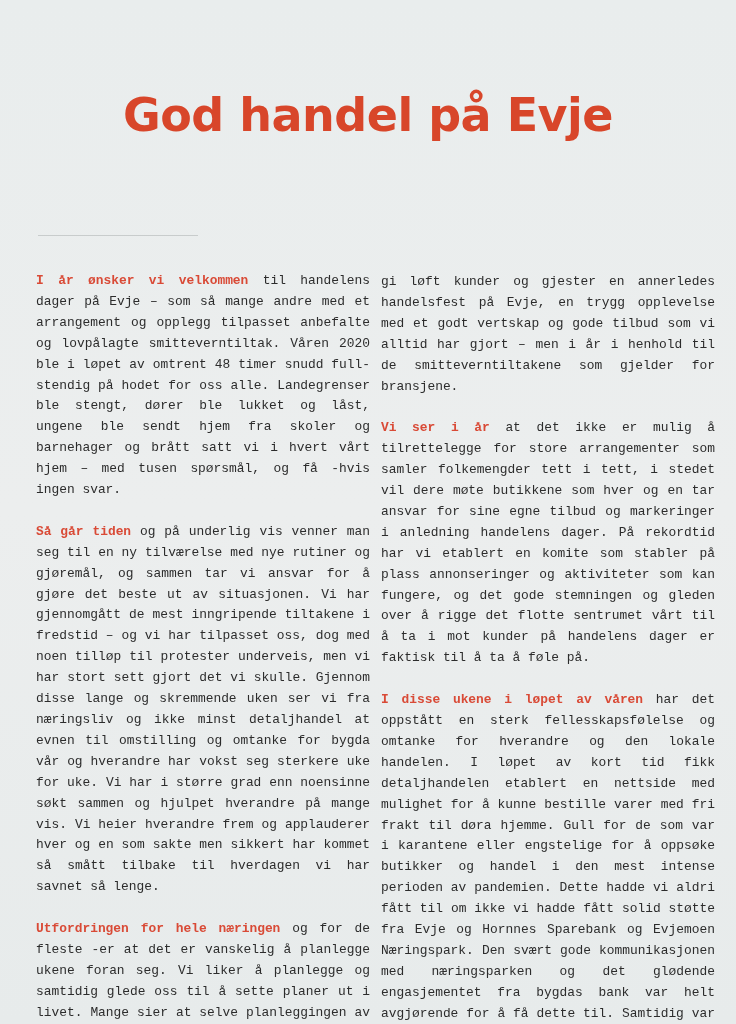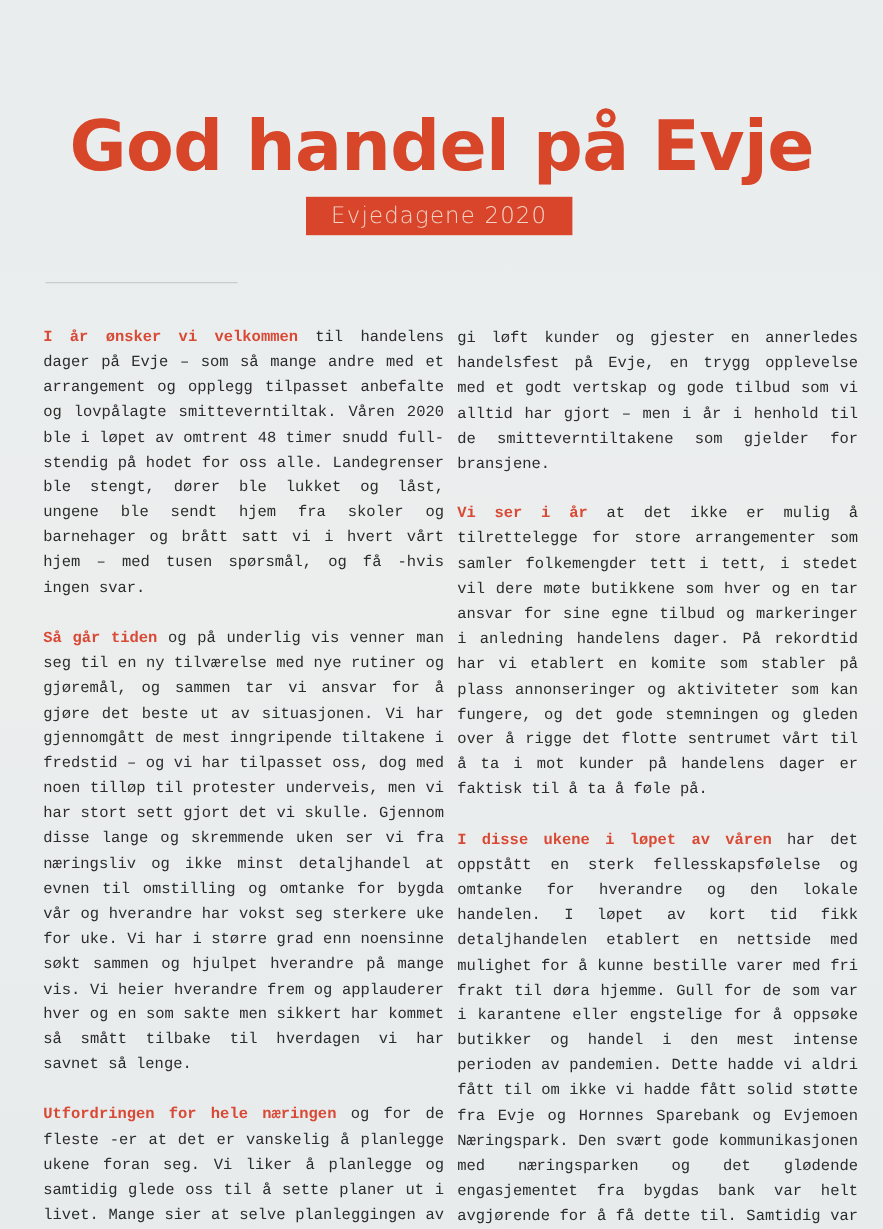--- a/index.html
+++ b/index.html
@@ -32,21 +32,21 @@
       letter-spacing: 0.5px;
       color: #d8482c;
     }
     .headline {
       position: absolute;
       left: 0; width: 736px;
       top: 88px;
       text-align: center;
       font-family: "DejaVu Sans", sans-serif;
       font-weight: bold;
-      font-size: 58px;
+      font-size: 46px;
       letter-spacing: -0.5px;
       color: #d8462a;
     }
     .badge {
       position: absolute;
       left: 255px;
       top: 164px;
       width: 222px;
       height: 32px;
       background: #d9452a;
@@ -93,21 +93,20 @@
       color: #d94a36;
       font-weight: bold;
     }
   </style>
 </head>
 <body>
 
 <div class="page">
 
   <div class="headline">God handel på Evje</div>
-  <div class="badge">Evjedagene 2020</div>
 
   <div class="rule"></div>
 
   <div class="col col-left">
     <p class="para">
       <span class="lead">I år ønsker vi velkommen</span><span> til handelens dager på Evje – som så mange andre med et arrangement og opp­legg tilpasset anbefalte og lovpålagte smitteverntiltak. Våren 2020 ble i løpet av omtrent 48 timer snudd full­stendig på hodet for oss alle. Landegrenser ble stengt, dører ble lukket og låst, ungene ble sendt hjem fra skoler og barnehager  og brått satt vi i hvert vårt hjem – med tusen spørsmål, og få -hvis ingen svar.</span>
     </p>
     <p class="para">
       <span class="lead">Så går tiden</span><span> og på underlig vis venner man seg til en ny tilværelse med nye rutiner og gjøremål, og sammen tar vi ansvar for å gjøre det beste ut av situasjonen. Vi har gjennomgått de mest inngripende tiltakene i fredstid – og vi har tilpasset oss, dog med noen tilløp til protester underveis, men vi har stort sett gjort det vi skulle. Gjennom disse lange og skremmende uken ser vi fra næringsliv og ikke minst detaljhandel at evnen til omstilling og omtanke for bygda vår og hverandre har vokst seg sterkere uke for uke. Vi har i større grad enn noensinne søkt sammen og hjulpet hverandre på mange vis. Vi heier hverandre frem og applauderer hver og en som sakte men sikkert har kommet så smått tilbake til hverdagen vi har savnet så lenge.</span>
     </p>

